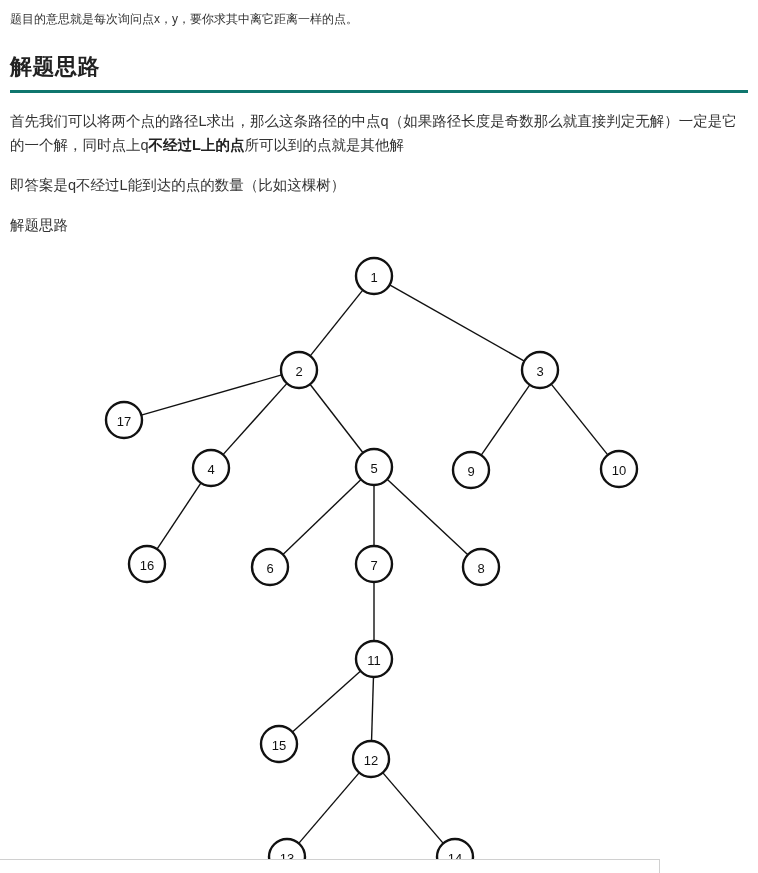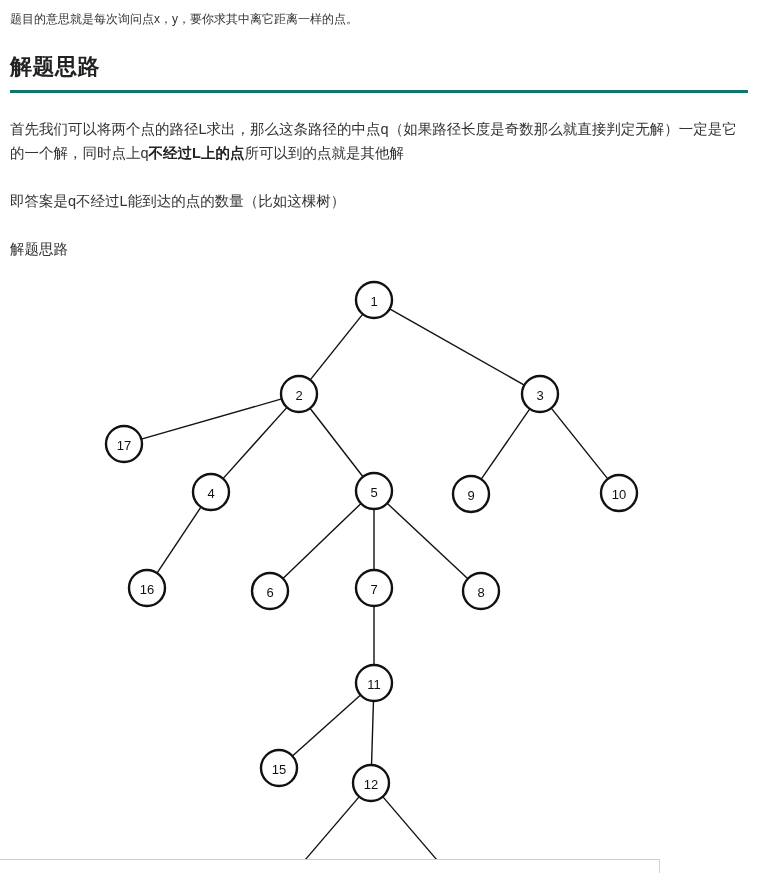--- a/index.html
+++ b/index.html
@@ -34,21 +34,21 @@
     color: #222;
     margin: 22px 0 0 0;
     padding-bottom: 8px;
     border-bottom: 3px solid #0f766e;
     letter-spacing: 0.5px;
   }
   .para {
     font-size: 14.5px;
     line-height: 24px;
     color: #333;
-    margin-top: 24px;
+    margin-top: 16px;
   }
   .para b {
     font-weight: bold;
     color: #222;
   }
   .tree-wrap {
     position: relative;
     width: 738px;
     height: 620px;
     margin-top: 14px;

